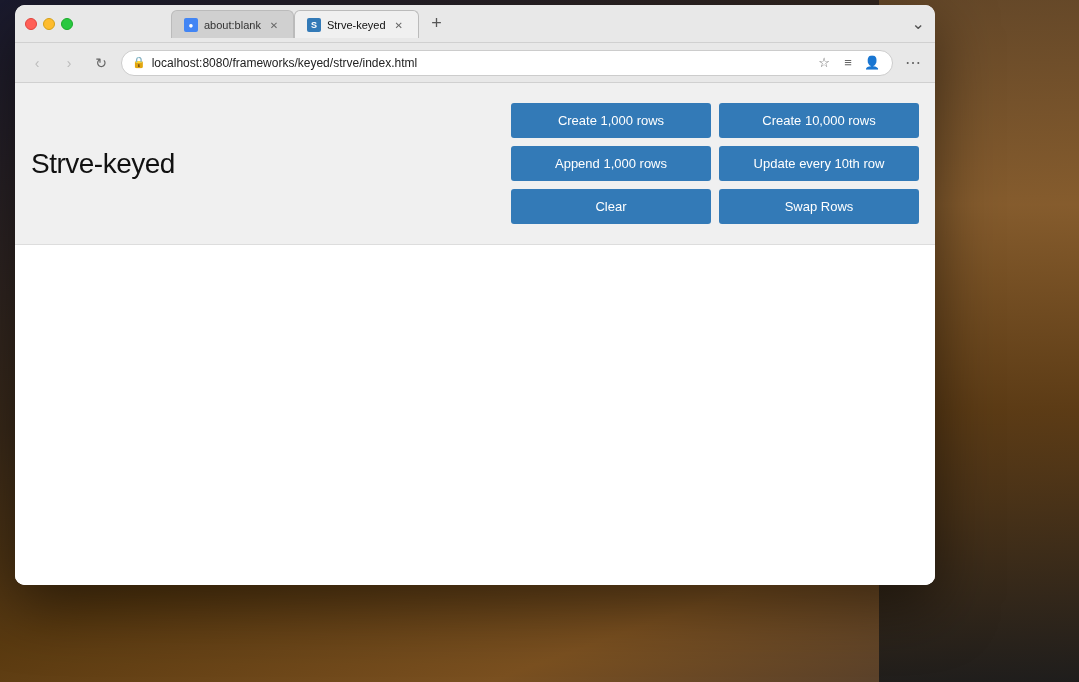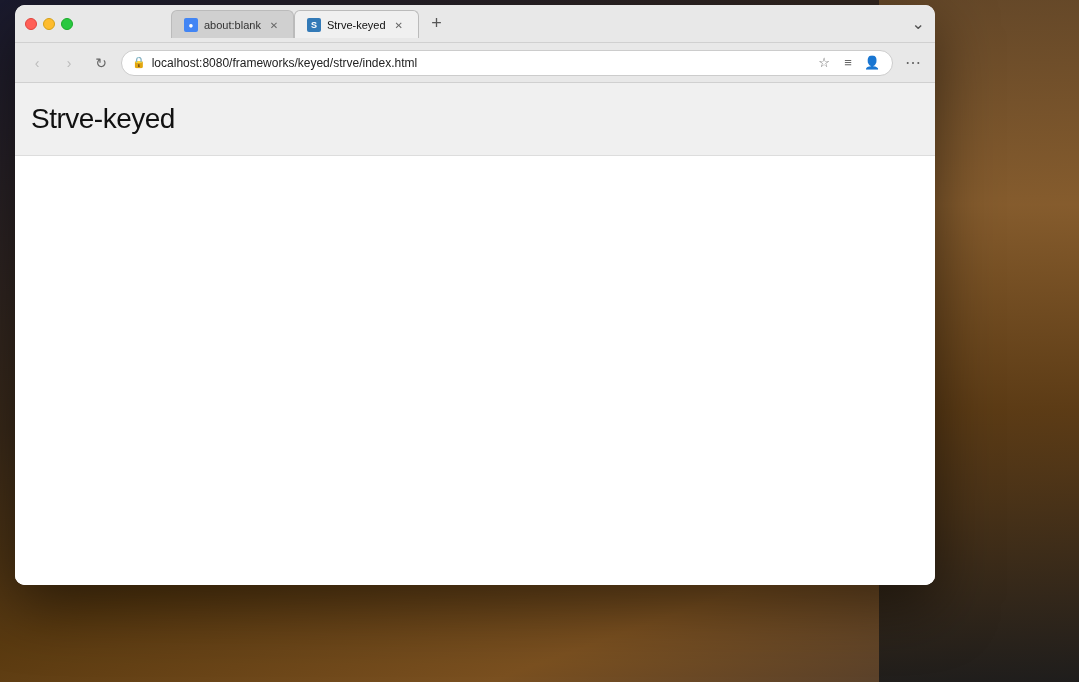--- a/index.html
+++ b/index.html
@@ -338,17 +338,25 @@
         <div class="addr-icon">👤</div>
       </div>
     </div>
     <div class="nav-btn" style="font-size:16px;">⋯</div>
   </div>
 
   <div class="page-content">
 
     <div class="app-header">
       <h1 class="app-title">Strve-keyed</h1>
+      <div class="buttons-grid">
+        <button class="action-btn">Create 1,000 rows</button>
+        <button class="action-btn">Create 10,000 rows</button>
+        <button class="action-btn">Append 1,000 rows</button>
+        <button class="action-btn">Update every 10th row</button>
+        <button class="action-btn">Clear</button>
+        <button class="action-btn">Swap Rows</button>
+      </div>
     </div>
 
     <div class="main-content"></div>
   </div>
 </div>
 
 </body></html>

